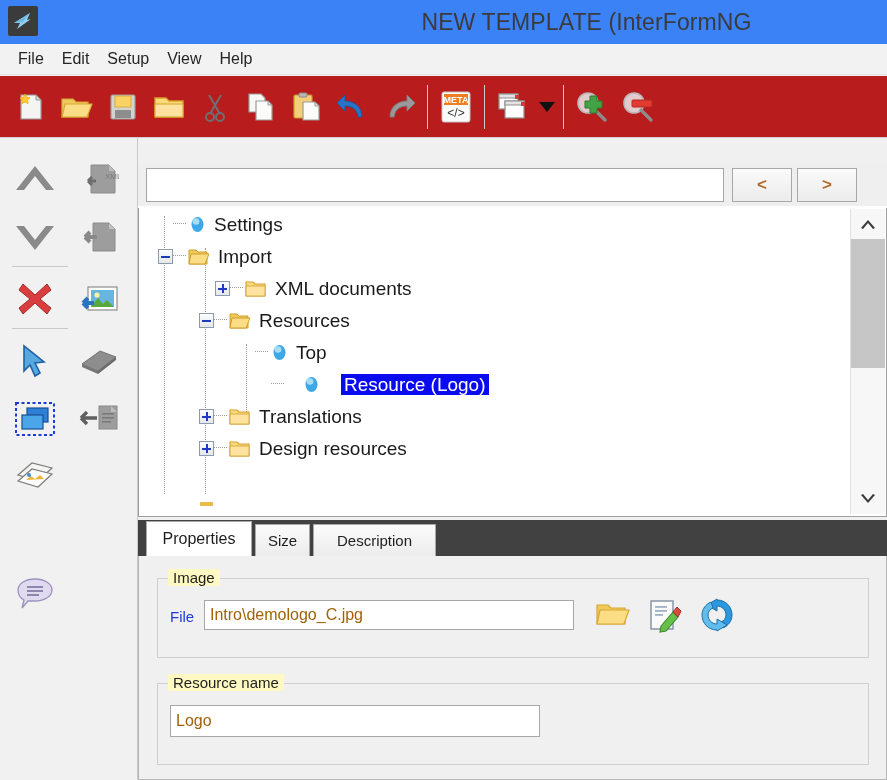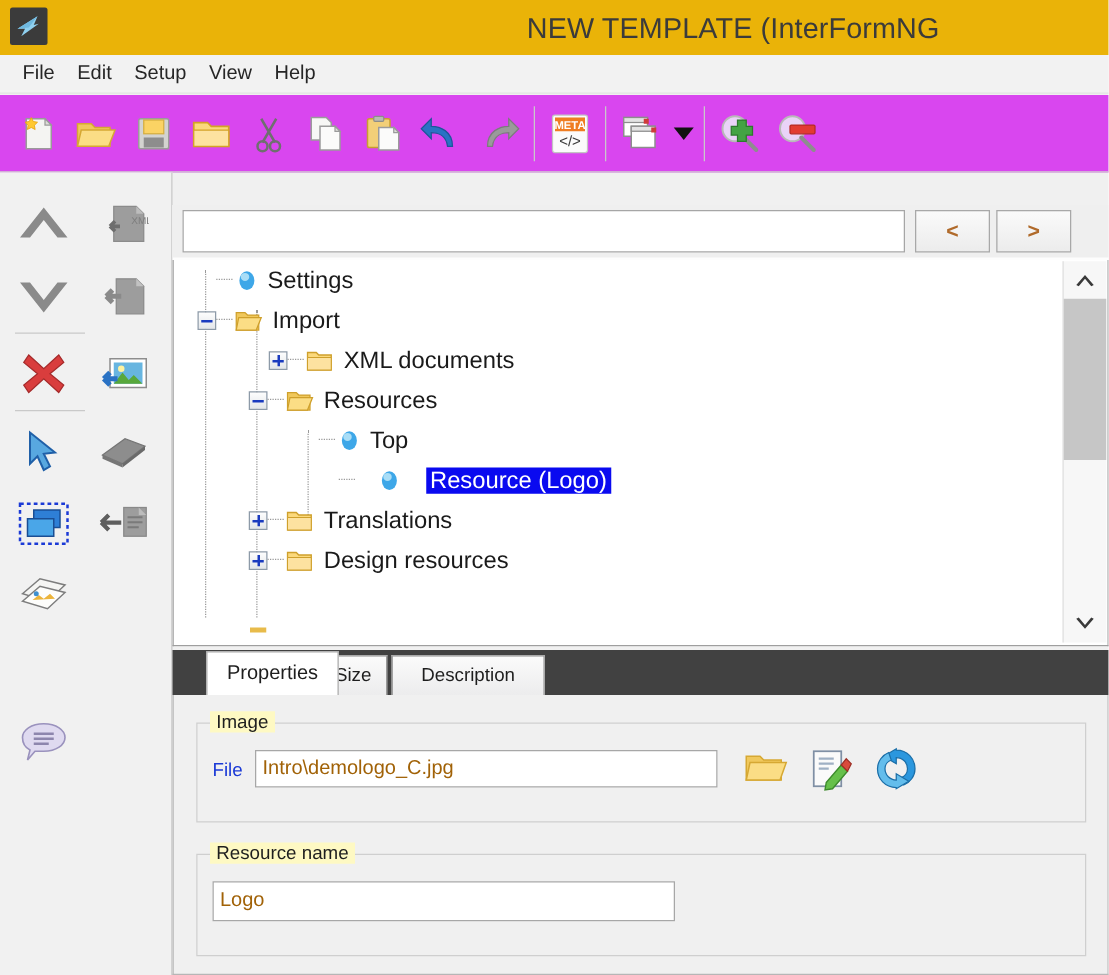--- a/index.html
+++ b/index.html
@@ -21,21 +21,21 @@
     height: 780px;
     overflow: hidden;
     background: #f0f0f0;
   }
 
   
   .titlebar {
     position: absolute;
     left: 0; top: 0;
     width: 887px; height: 44px;
-    background: #eab308;
+    background: #3b82f6;
     overflow: hidden;
   }
   .titlebar-icon {
     position: absolute;
     left: 8px; top: 6px;
     width: 30px; height: 30px;
     background: #3b3b3b;
     border-radius: 2px;
   }
   .titlebar-icon svg { display: block; }
@@ -72,21 +72,21 @@
     padding: 3px 9px 4px 9px;
     cursor: default;
     white-space: nowrap;
   }
 
   
   .toolbar {
     position: absolute;
     left: 0; top: 76px;
     width: 887px; height: 62px;
-    background: #d946ef;
+    background: #b91c1c;
     border-bottom: 1px solid #cfcfcf;
     display: flex;
     align-items: center;
     padding-left: 8px;
     box-sizing: border-box;
   }
   .tb-btn {
     width: 46px; height: 48px;
     display: flex;
     align-items: center;
@@ -707,21 +707,21 @@
         <div class="vscroll-arrow down">
           <svg width="16" height="12" viewBox="0 0 16 12">
               <path d="M8 10 L1 2 L3 1 L8 7 L13 1 L15 2 Z" fill="#3a3a3a"></path>
             </svg>
         </div>
       </div>
     </div>
   </div>
 
   <div class="tabstrip">
-    <div class="tab active" style="left:8px;  width:106px;margin-left:19px;">Properties</div>
+    <div class="tab active" style="left:8px;  width:106px;">Properties</div>
     <div class="tab" style="left:117px; width:55px;">Size</div>
     <div class="tab" style="left:175px; width:123px;">Description</div>
   </div>
 
   <div class="propspane">
 
     <div class="groupbox gb-image">
       <span class="groupbox-title">Image</span>
 
       <span class="field-label-link" style="left:12px; top:29px;">File</span>

